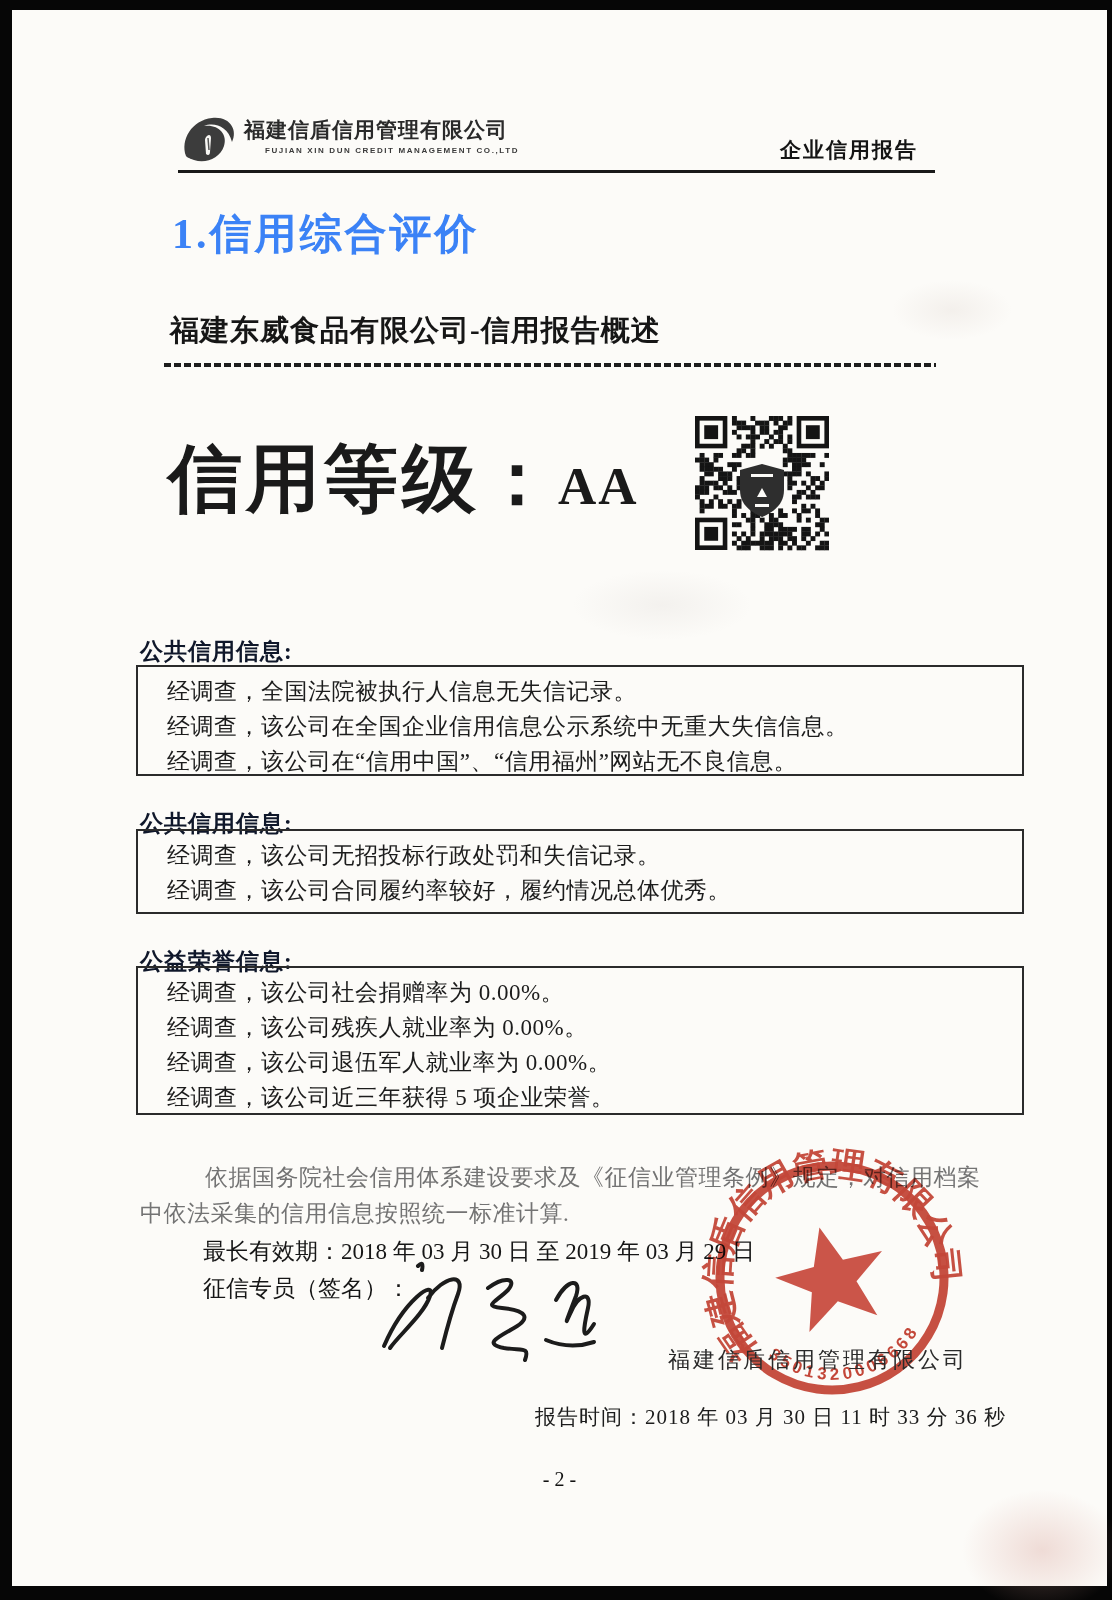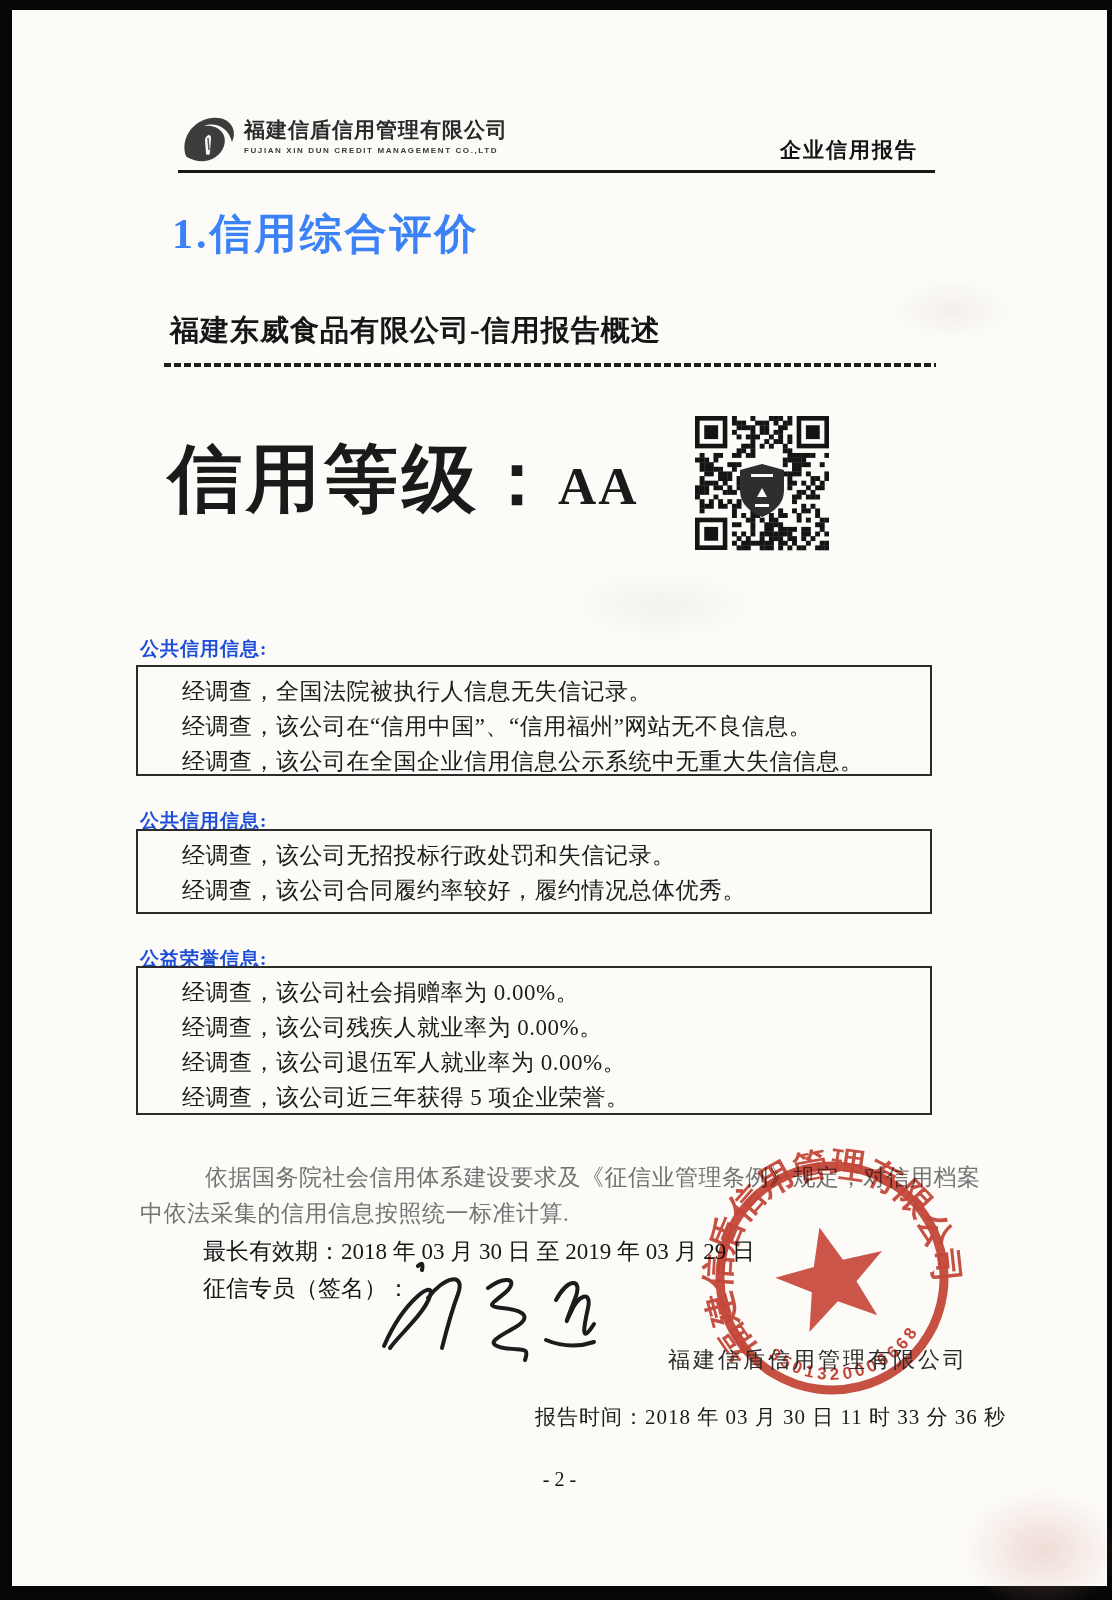--- a/index.html
+++ b/index.html
@@ -12,36 +12,36 @@
     position:absolute;inset:0;background:#fcfbf8;
     border:solid #060606;border-width:10px 5px 14px 12px;
     box-sizing:border-box;
   }
   .abs{position:absolute;}
   
   .logo-row{left:166px;top:100px;height:64px;}
   .logo-mark{position:absolute;left:0;top:2px;width:62px;height:62px;}
   .logo-text{position:absolute;left:66px;top:6px;white-space:nowrap;}
   .logo-cn{font-family:"Liberation Sans","DejaVu Sans",sans-serif;font-weight:bold;font-size:21px;color:#2a2a2a;letter-spacing:1px;}
-  .logo-en{font-family:"Liberation Sans","DejaVu Sans",sans-serif;font-weight:bold;font-size:8px;color:#3a3a3a;letter-spacing:1.6px;margin-top:2px;}
+  .logo-en{font-family:"Liberation Sans","DejaVu Sans",sans-serif;font-weight:bold;font-size:8px;color:#3a3a3a;letter-spacing:1.6px;margin-top:2px;margin-left:21px;}
   .doc-type{left:auto;right:189px;top:126px;font-weight:bold;font-size:21px;letter-spacing:2px;color:#141414;}
   .header-line{left:166px;top:160px;width:757px;height:3px;background:#191919;}
   
   .main-title{left:160px;top:196px;font-size:42px;font-weight:bold;color:#3b82f6;letter-spacing:3px;}
   .sub-title{left:158px;top:301px;font-size:29px;font-weight:bold;color:#161616;letter-spacing:1px;}
   .dash-line{left:152px;top:353px;width:772px;height:4px;
     background:repeating-linear-gradient(90deg,#1d1d1d 0 7px,transparent 7px 10px);}
   
   .rating{left:156px;top:420px;font-size:74px;font-weight:bold;color:#1a1a1a;letter-spacing:4px;white-space:nowrap;}
   .rating .grade{font-size:53px;letter-spacing:2px;}
   .qr{left:683px;top:402px;width:134px;height:140px;}
   
-  .sec-heading{font-size:19px;color:#1d4ed8;font-weight:600;letter-spacing:1px;}
-  .sec-box{border:2px solid #2b2b2b;width:796px;box-sizing:border-box;background:transparent;
-    padding:7px 18px 0 44px;font-size:23px;line-height:35px;color:#1c1c1c;letter-spacing:0.5px;}
+  .sec-heading{font-size:23px;color:#0f172a;font-weight:600;letter-spacing:1px;}
+  .sec-box{border:2px solid #2b2b2b;width:888px;box-sizing:border-box;background:transparent;
+    padding:7px 18px 0 29px;font-size:23px;line-height:35px;color:#1c1c1c;letter-spacing:0.5px;}
   .s1h{left:128px;top:626px;} .s1b{left:124px;top:655px;height:111px;}
   .s2h{left:128px;top:798px;} .s2b{left:124px;top:819px;height:85px;}
   .s3h{left:128px;top:936px;} .s3b{left:124px;top:956px;height:149px;}
   
   .para-line{font-size:23px;color:#737373;letter-spacing:0.5px;white-space:nowrap;}
   .p1{left:193px;top:1152px;} .p2{left:128px;top:1188px;}
   .validity{left:191px;top:1226px;font-size:23px;color:#161616;white-space:nowrap;}
   .sig-label{left:191px;top:1263px;font-size:23px;color:#161616;white-space:nowrap;}
   .signature{left:358px;top:1238px;width:230px;height:125px;}
   .stamp{left:686px;top:1134px;width:268px;height:268px;mix-blend-mode:multiply;opacity:.93;}
@@ -356,22 +356,22 @@
       <rect x="9.241379310344827" y="114.89655172413792" width="13.862068965517242" height="13.862068965517242" fill="#141414"></rect>
       <path d="M67 52 l22 6 v20 c0 14 -10 22 -22 27 c-12 -5 -22 -13 -22 -27 v-20 Z" fill="#2e2e2e"></path>
       <path d="M67 76 l5 9 h-10 Z" fill="#fcfbf8"></path>
       <rect x="56" y="62" width="22" height="3" fill="#fcfbf8"></rect>
       <rect x="60" y="92" width="14" height="3" fill="#fcfbf8"></rect>
     </svg>
 
   <div class="abs sec-heading s1h">公共信用信息:</div>
   <div class="abs sec-box s1b">
     <div>经调查，全国法院被执行人信息无失信记录。</div>
+    <div>经调查，该公司在全国企业信用信息公示系统中无重大失信信息。</div>
     <div>经调查，该公司在“信用中国”、“信用福州”网站无不良信息。</div>
-    <div>经调查，该公司在全国企业信用信息公示系统中无重大失信信息。</div>
   </div>
 
   <div class="abs sec-heading s2h">公共信用信息:</div>
   <div class="abs sec-box s2b">
     <div>经调查，该公司无招投标行政处罚和失信记录。</div>
     <div>经调查，该公司合同履约率较好，履约情况总体优秀。</div>
   </div>
 
   <div class="abs sec-heading s3h">公益荣誉信息:</div>
   <div class="abs sec-box s3b">

